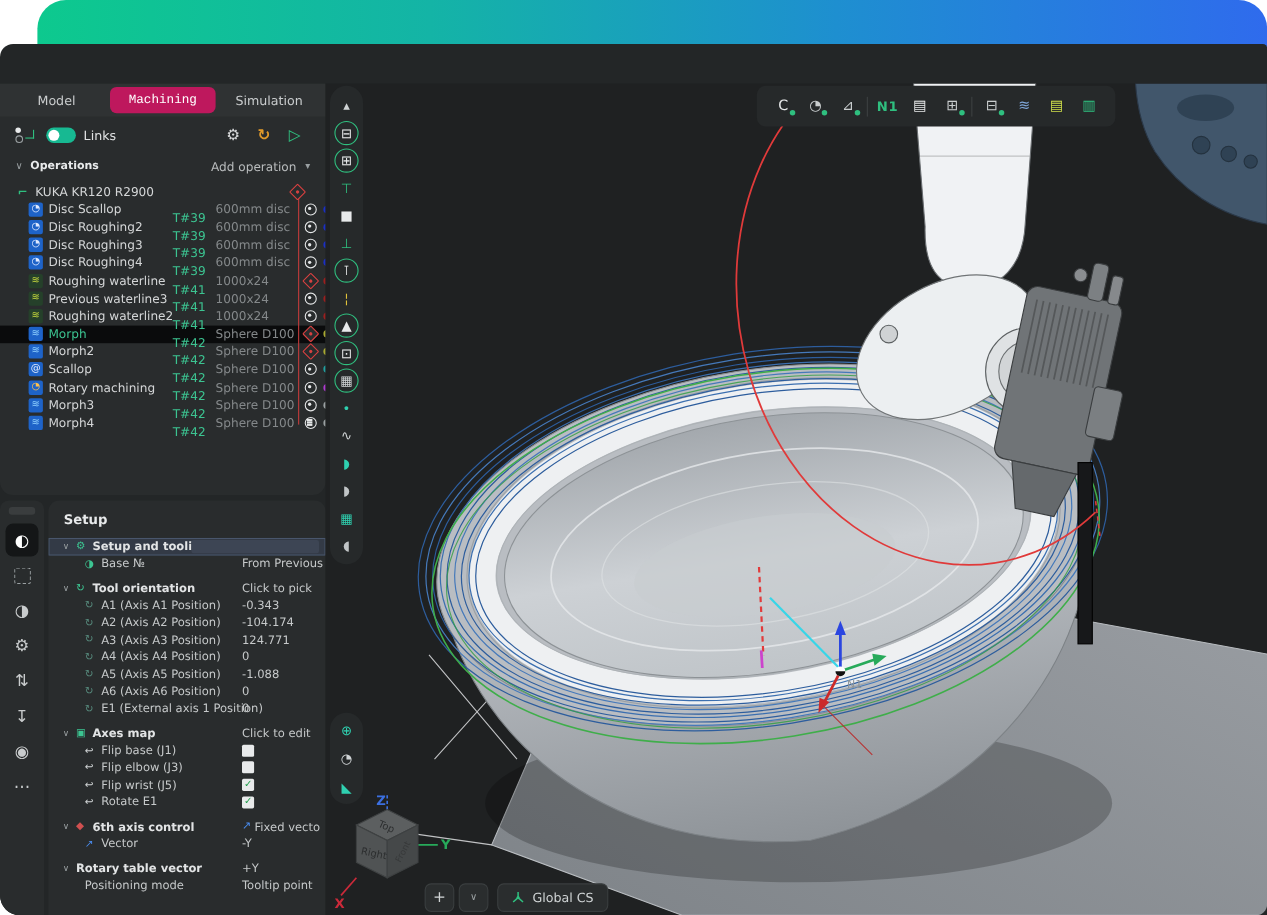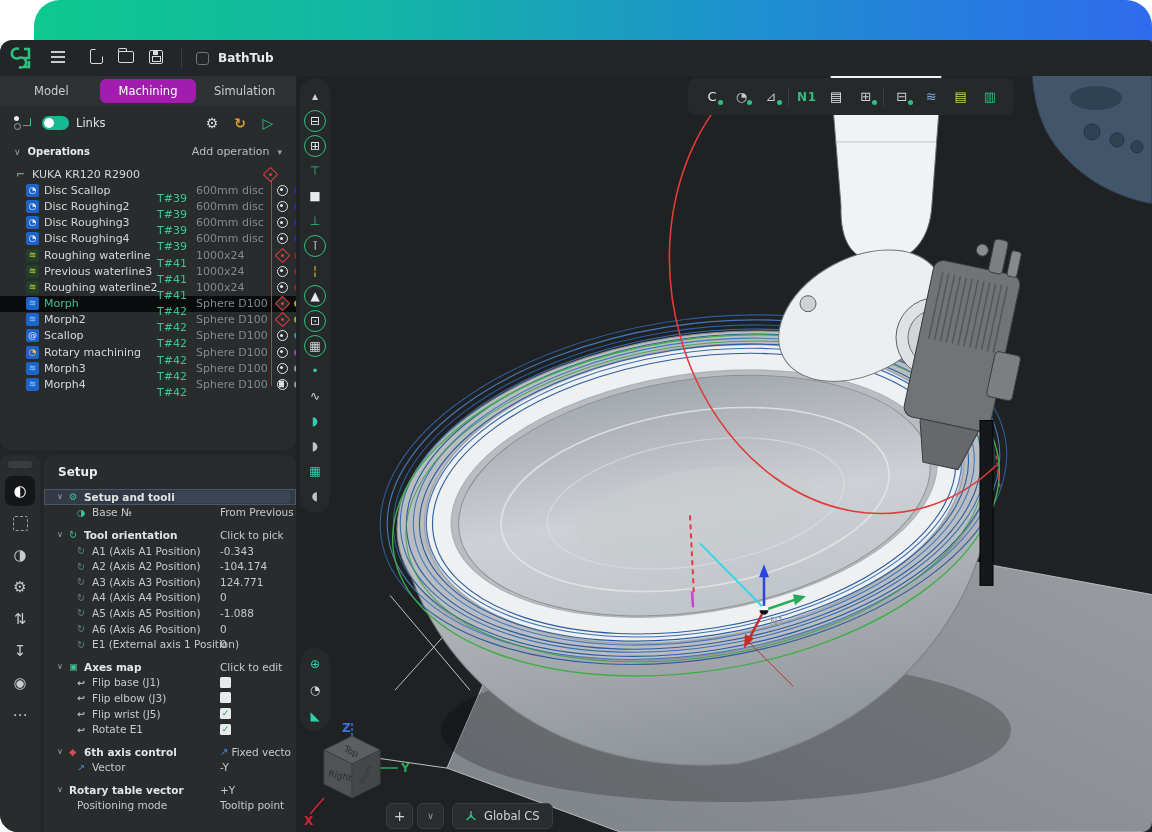--- a/index.html
+++ b/index.html
@@ -26,21 +26,21 @@
   .mini-save:after { content:""; position:absolute; left:2px; bottom:1px; width:7px; height:4px; border:1px solid #d8dadb; }
   .tb-sep { width:1px; height:20px; background:#3b3e3f; margin:0 14px 0 10px; }
   .doc-check { width:13px; height:13px; border:1.4px solid #6f7374; border-radius:3px; margin-right:9px; }
   .tb-title { color:#e8eaeb; font-size:12px; font-weight:bold; }
 
   
   .panel-ops { position:absolute; left:0; top:36px; width:296px; height:374px; background:#292c2d;
                border-radius:0 0 12px 12px; overflow:hidden; }
   .tabs { height:30px; background:#2f3233; display:flex; padding:3px; }
   .tab { flex:1; display:flex; align-items:center; justify-content:center; font-size:11.5px; color:#c9cccd; border-radius:6px; cursor:default; }
-  .tab.active { background:#a21caf; color:#ffffff; }
+  .tab.active { background:#be185d; color:#ffffff;font-family:Liberation Mono, monospace; }
   .links-row { height:33px; display:flex; align-items:center; padding:0 14px; }
   .link-ico { position:relative; width:16px; height:14px; margin-right:12px; }
   .link-ico:before { content:""; position:absolute; left:0; top:0; width:5px; height:5px; border-radius:50%; background:#e8eaeb; }
   .link-ico:after { content:""; position:absolute; left:0; bottom:0; width:5px; height:5px; border-radius:50%; border:1.2px solid #9aa0a2; }
   .link-arrow { position:absolute; right:-1px; top:2px; width:8px; height:8px; border-right:1.6px solid #2fbf7f; border-bottom:1.6px solid #2fbf7f; }
   .toggle { width:27px; height:14px; border-radius:7px; background:#17b992; position:relative; margin-right:7px; cursor:pointer; }
   .toggle i { position:absolute; left:2px; top:2px; width:10px; height:10px; border-radius:50%; background:#ffffff; }
   .links-label { color:#dfe1e2; font-size:11.5px; flex:1; }
   .lr-ico { width:28px; text-align:center; font-size:14px; cursor:pointer; }
   .ops-header { height:25px; display:flex; align-items:center; padding:0 14px; }
@@ -122,33 +122,20 @@
   .vbtn.cs { padding:0 12px; font-size:11.5px; gap:7px; margin-left:4px;justify-content:space-between; }
   .cube-wrap { position:absolute; left:296px; top:680px; width:112px; height:108px; z-index:5; cursor:pointer; }
 </style>
 </head>
 <body>
 
 <div class="banner"></div>
 
 <div class="app">
 
-  <div class="topbar">
-    <svg class="logo" viewBox="0 0 26 26">
-      <path d="M11 4 a5 5 0 1 0 0 9 M11 13 a5 5 0 1 1 0 9" fill="none" stroke="#2fbf7f" stroke-width="2.6"></path>
-      <path d="M16 4 h5 v9 h-5 M16 22 h5 v-6" fill="none" stroke="#2fbf7f" stroke-width="2.6"></path>
-    </svg>
-    <span class="tb-icon"><span class="hamburger"><i></i><i></i><i></i></span></span>
-    <span class="tb-icon" style="margin-left:8px;"><span class="mini-doc" style="display:inline-block;"></span></span>
-    <span class="tb-icon"><span class="mini-folder" style="display:inline-block;"></span></span>
-    <span class="tb-icon"><span class="mini-save" style="display:inline-block;"></span></span>
-    <span class="tb-sep"></span>
-    <span class="doc-check"></span>
-    <span class="tb-title">BathTub</span>
-  </div>
 
   <div class="panel-ops">
     <div class="tabs" id="tabs">
         <div class="tab">Model</div>
         <div class="tab active">Machining</div>
         <div class="tab">Simulation</div>
       </div>
     <div class="links-row">
       <span class="link-ico">
           <span class="link-arrow"></span>

